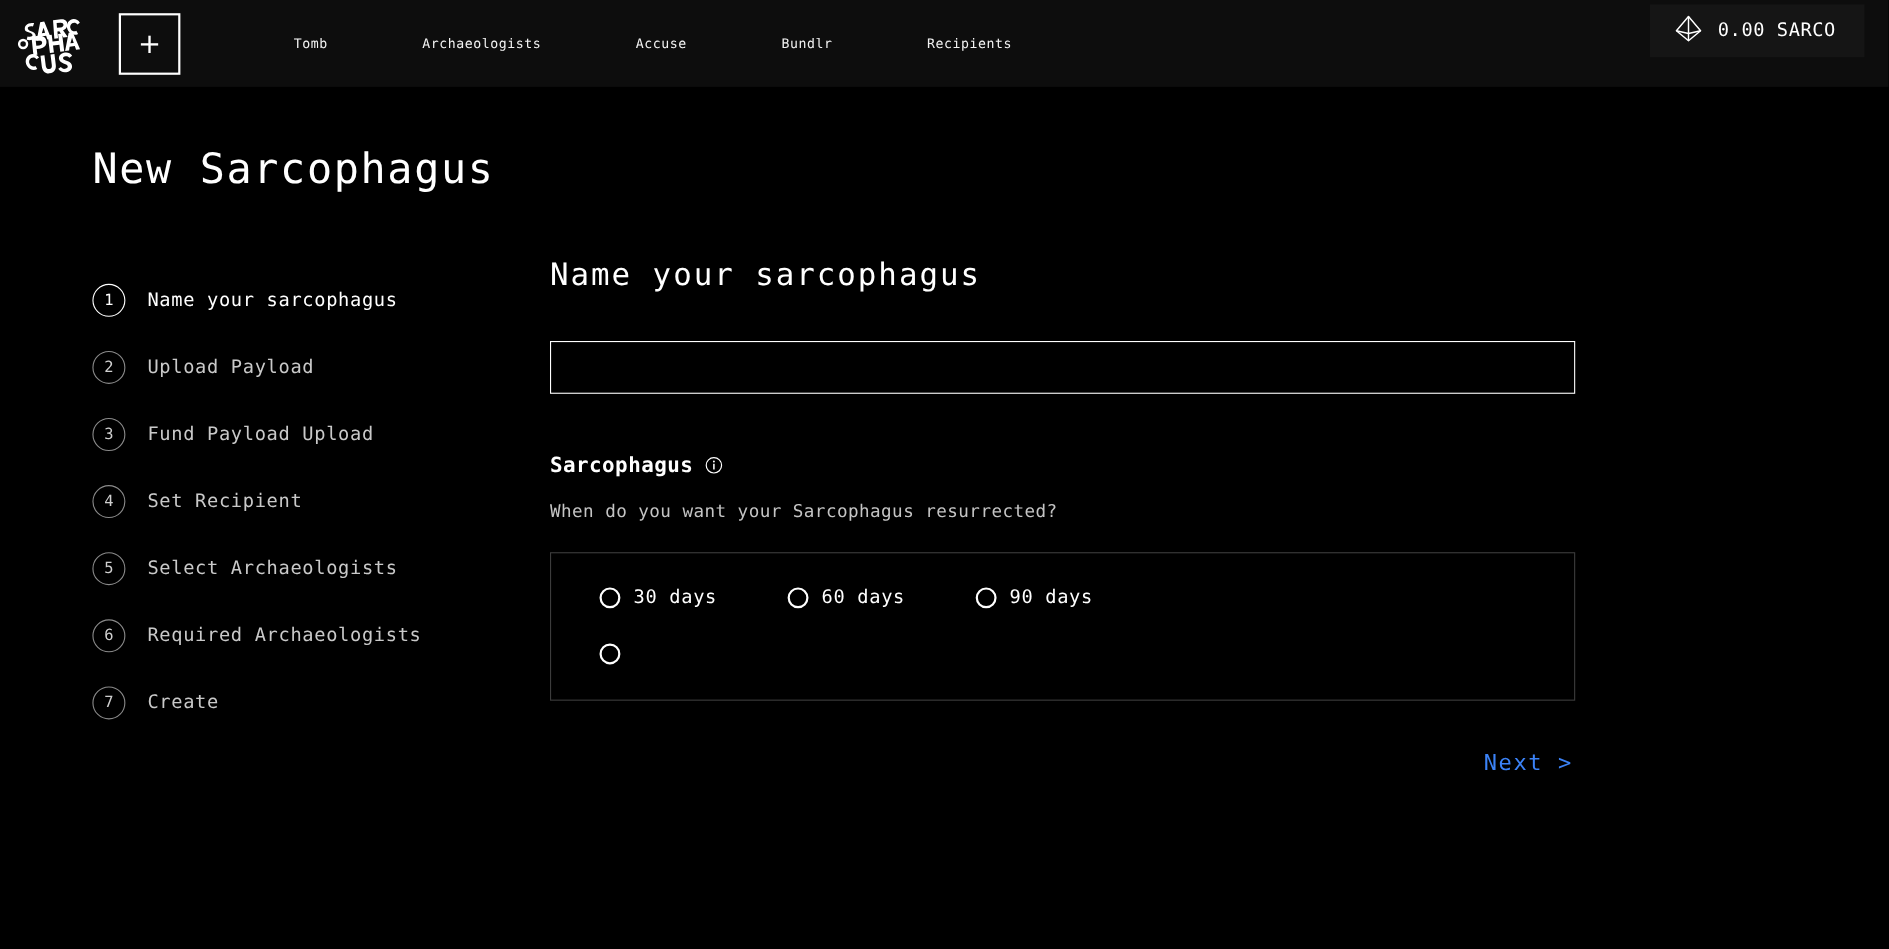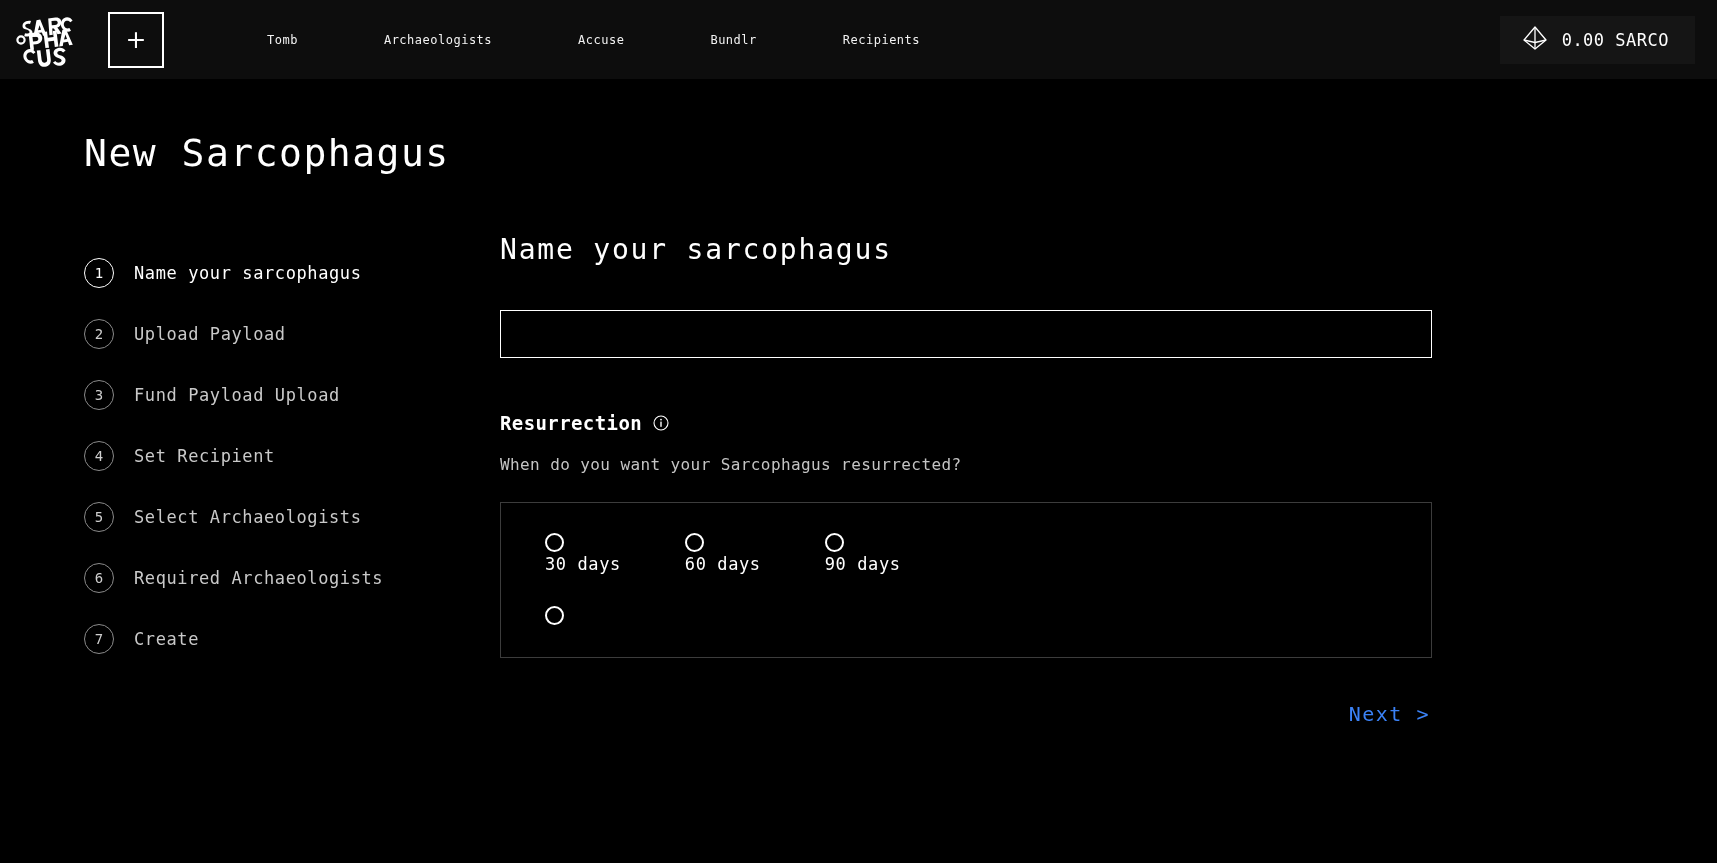--- a/index.html
+++ b/index.html
@@ -65,21 +65,21 @@
     color: #f2f2f2;
     letter-spacing: 0.5px;
     padding: 0 43px;
     cursor: pointer;
     white-space: nowrap;
   }
 
   .balance-pill {
     position: absolute;
     right: 22px;
-    top: 16px;
+    top: 4px;
     height: 48px;
     background: #151515;
     display: flex;
     align-items: center;
     padding: 0 26px 0 22px;
     gap: 14px;
     cursor: pointer;
   }
 
   .balance-amount {
@@ -229,25 +229,24 @@
     padding: 30px 0 32px 44px;
   }
 
   .radio-row {
     display: flex;
     align-items: center;
   }
 
   .radio-opt {
     display: flex;
-    align-items: flex-start;
-    gap: 2px;
+    align-items: flex-end;
+    gap: 12px;
     cursor: pointer;
     margin-right: 64px;
-    flex-direction: column;
   }
 
   .radio-circle {
     width: 19px;
     height: 19px;
     min-width: 19px;
     border-radius: 50%;
     border: 2px solid #ffffff;
     background: transparent;
   }
@@ -393,21 +392,21 @@
 
     </div>
 
     <div class="form">
 
       <div class="form-heading">Name your sarcophagus</div>
 
       <input class="name-input" type="text" autofocus="" placeholder="" style="">
 
       <div class="section-head">
-        <span class="section-title">Resurrection</span>
+        <span class="section-title">Sarcophagus</span>
         <span class="info-icon">
           <svg width="16" height="16" viewBox="0 0 16 16" aria-hidden="true">
             <circle cx="8" cy="8" r="7" fill="none" stroke="#ffffff" stroke-width="1.1"></circle>
             <circle cx="8" cy="4.6" r="0.9" fill="#ffffff"></circle>
             <rect x="7.3" y="6.6" width="1.4" height="5.2" fill="#ffffff"></rect>
           </svg>
         </span>
       </div>
 
       <div class="section-sub">When do you want your Sarcophagus resurrected?</div>

